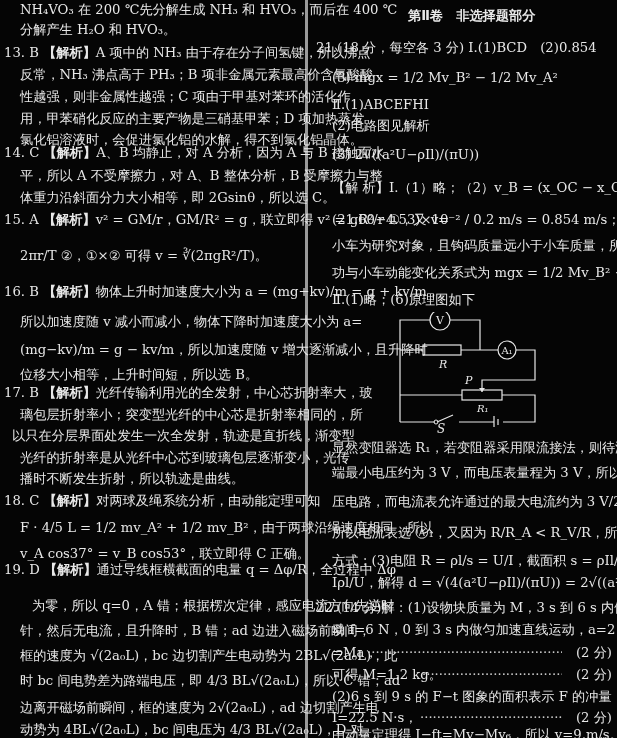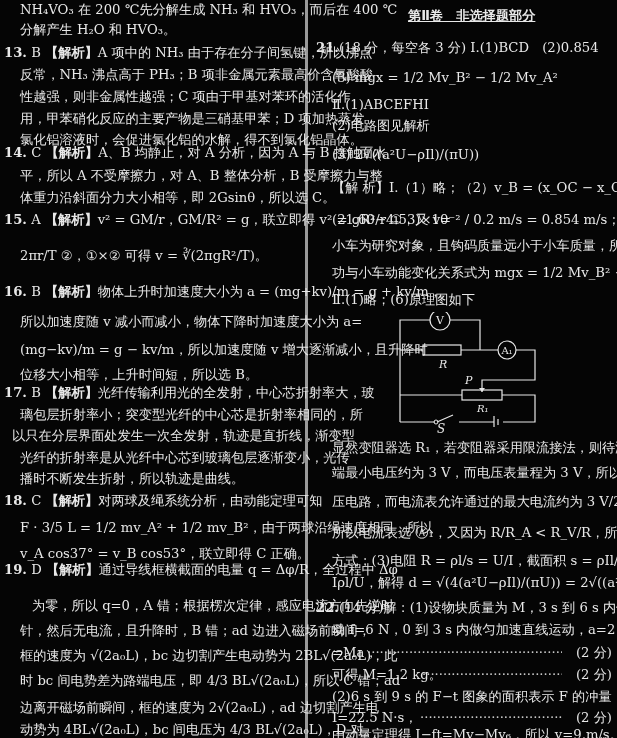--- a/index.html
+++ b/index.html
@@ -4,23 +4,23 @@
 <style>
   html, body { margin:0; padding:0; }
   body {
     width:617px; height:738px; overflow:hidden; position:relative;
     background:#050505; color:#e8e8e8;
     font-family:"DejaVu Serif","Liberation Serif",serif;
     font-size:13.2px;
   }
   .divider { position:absolute; left:305px; top:0; width:3px; height:738px; background:#9a9a9a; }
   .line { position:absolute; white-space:nowrap; line-height:16px; }
-  .qn { font-weight:bold; }
+  .qn { font-weight:normal; }
   .bracket { font-weight:bold; }
-  .section-title { font-weight:bold; font-family:"DejaVu Sans","Liberation Sans",sans-serif;text-decoration:underline; }
+  .section-title { font-weight:bold; font-family:"DejaVu Sans","Liberation Sans",sans-serif; }
   .dots { letter-spacing:0; color:#cfcfcf; }
   .circuit { position:absolute; left:395px; top:312px; }
 </style>
 </head>
 <body>
 
 <div class="divider"></div>
 
 <div>
   <div class="line" style="left:20px;top:2px">NH₄VO₃ 在 200 ℃先分解生成 NH₃ 和 HVO₃，而后在 400 ℃</div>
@@ -71,21 +71,21 @@
   <div class="line" style="left:12px;top:428px">以只在分层界面处发生一次全发射，轨迹是直折线，渐变型</div>
   <div class="line" style="left:20px;top:450px">光纤的折射率是从光纤中心芯到玻璃包层逐渐变小，光传</div>
   <div class="line" style="left:20px;top:471px">播时不断发生折射，所以轨迹是曲线。</div>
 
   <div class="line" style="left:4px;top:493px">
     <span class="qn">18.</span>
     <span>C</span>
     <span class="bracket">【解析】</span><span>对两球及绳系统分析，由动能定理可知</span>
   </div>
   <div class="line" style="left:20px;top:520px">
-    <span>F · 3/5 L = 1/2 mv_A² + 1/2 mv_B²</span><span>，由于两球沿绳速度相同，所以</span>
+    <span>F · 4/5 L = 1/2 mv_A² + 1/2 mv_B²</span><span>，由于两球沿绳速度相同，所以</span>
   </div>
   <div class="line" style="left:20px;top:546px">v_A cos37° = v_B cos53°，联立即得 C 正确。</div>
 
   <div class="line" style="left:4px;top:562px">
     <span class="qn">19.</span>
     <span>D</span>
     <span class="bracket">【解析】</span><span>通过导线框横截面的电量 q = Δφ/R，全过程中 Δφ</span>
   </div>
   <div class="line" style="left:32px;top:598px">为零，所以 q=0，A 错；根据楞次定律，感应电流方向先逆时</div>
   <div class="line" style="left:20px;top:623px">针，然后无电流，且升降时，B 错；ad 边进入磁场前瞬间，</div>

